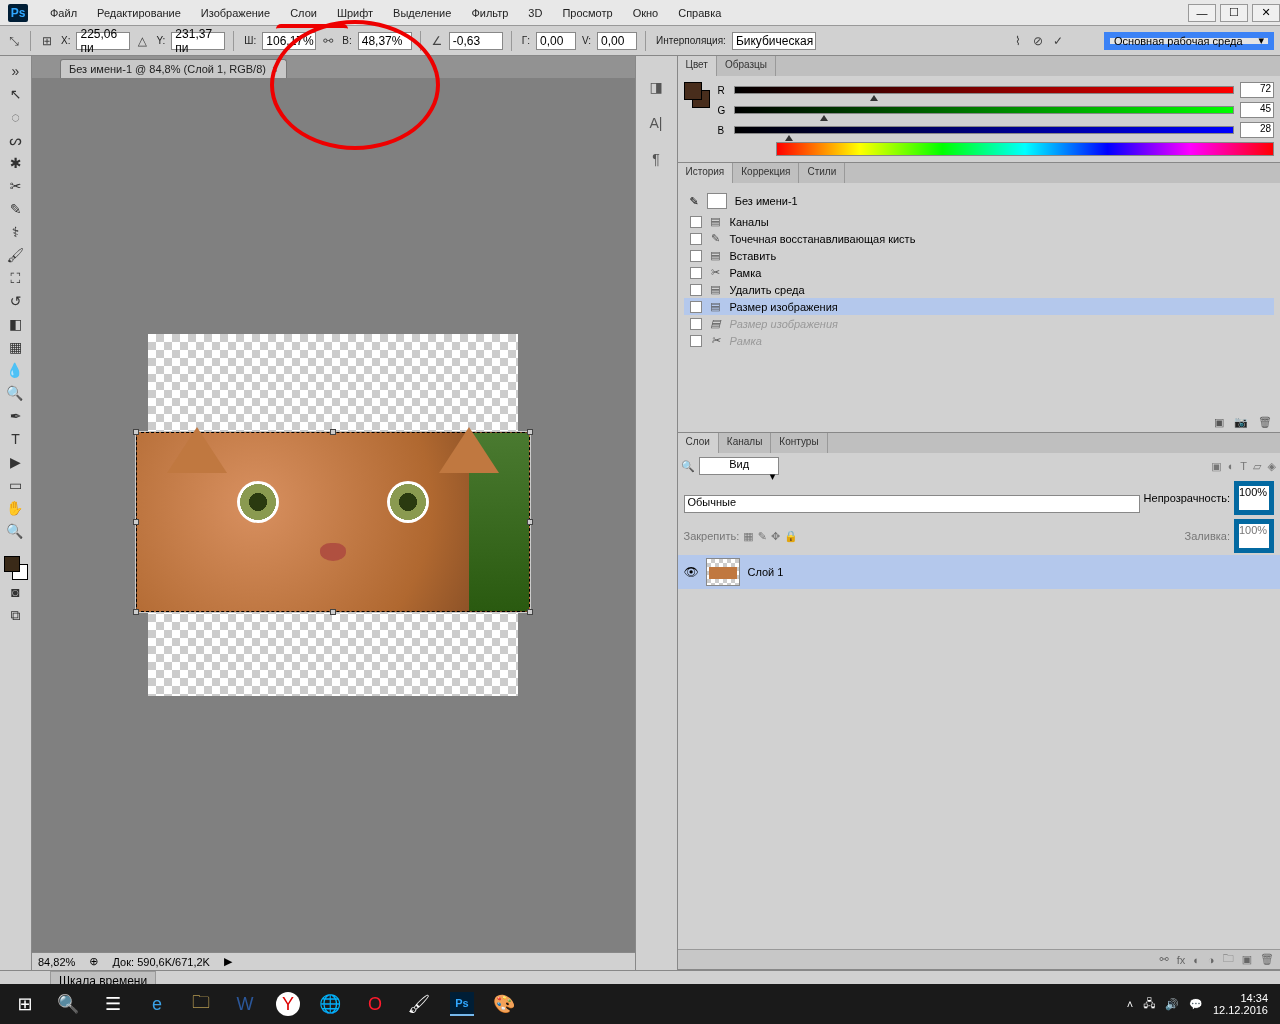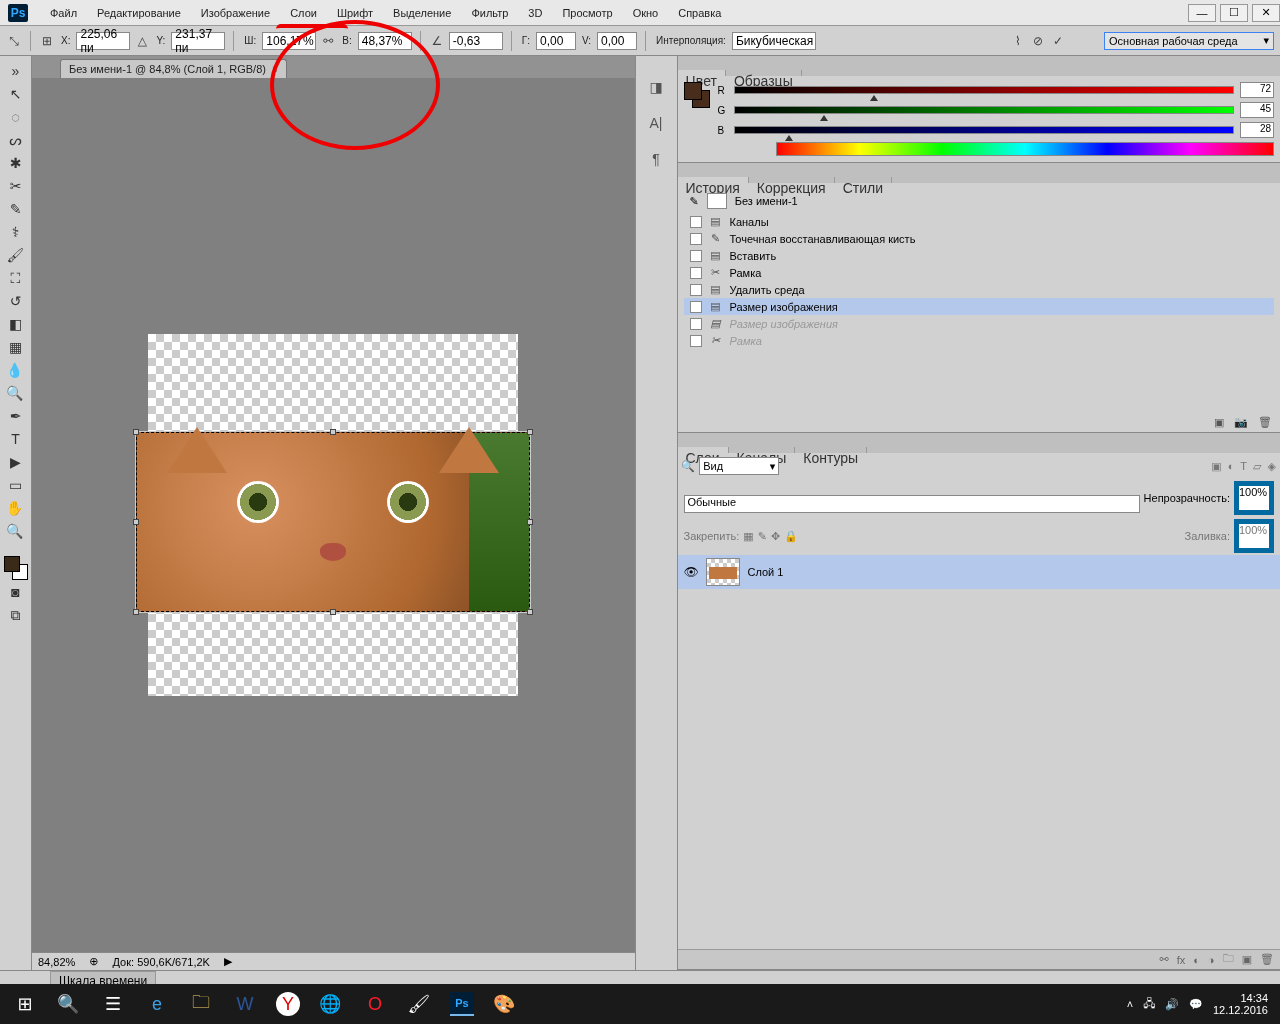--- a/index.html
+++ b/index.html
@@ -7,21 +7,21 @@
 .menubar { height:26px; background:#e8e8e8; display:flex; align-items:center; padding-left:8px; border-bottom:1px solid #999; }
 .ps-logo { width:20px; height:18px; background:#001e36; color:#31a8ff; font-weight:bold; font-size:12px; display:flex; align-items:center; justify-content:center; margin-right:12px; border-radius:2px; }
 .menu-item { padding:0 10px; color:#222; cursor:default; }
 .window-controls { margin-left:auto; display:flex; }
 .win-btn { width:28px; height:18px; border:1px solid #999; background:#f0f0f0; margin-left:4px; display:flex; align-items:center; justify-content:center; font-size:11px; }
 .optbar { height:30px; background:#d1d1d1; display:flex; align-items:center; padding:0 6px; border-bottom:1px solid #888; gap:4px; position:relative; }
 .opt-field { height:18px; background:#fff; border:1px solid #888; padding:0 3px; font-size:12px; display:inline-flex; align-items:center; width:54px; }
 .opt-label { font-size:10px; color:#222; margin:0 2px; }
 .opt-icon { width:16px; height:16px; display:flex; align-items:center; justify-content:center; color:#444; font-size:12px; }
 .sep { width:1px; height:20px; background:#999; margin:0 4px; }
-.workspace-dd { margin-left:auto; width:170px; height:18px; background:#e4e4e4; border:1px solid #3b82f6; font-size:10px; padding:0 4px; display:flex; align-items:center; }
+.workspace-dd { margin-left:auto; width:170px; height:18px; background:#e4e4e4; border:6px solid #3b82f6; font-size:10px; padding:0 4px; display:flex; align-items:center; }
 .main { display:flex; height:914px; }
 .toolbar { width:32px; background:#d1d1d1; display:flex; flex-direction:column; align-items:center; padding-top:4px; gap:1px; border-right:1px solid #888; }
 .tool { width:26px; height:22px; display:flex; align-items:center; justify-content:center; color:#333; font-size:14px; border:1px solid transparent; }
 .tiny-sep { height:8px; }
 .color-swatches { width:24px; height:24px; position:relative; margin-top:4px; }
 .swatch-fg { position:absolute; width:16px; height:16px; background:#3a2a18; border:1px solid #000; top:0; left:0; }
 .swatch-bg { position:absolute; width:16px; height:16px; background:#fff; border:1px solid #000; bottom:0; right:0; }
 .doc-area { flex:1; background:#808080; display:flex; flex-direction:column; position:relative; }
 .tab-strip { display:flex; background:#929292; height:22px; align-items:flex-end; padding-left:28px; }
 .doc-tab { background:#c8c8c8; border:1px solid #777; border-bottom:none; padding:3px 8px; font-size:10px; color:#222; display:flex; align-items:center; gap:6px; border-radius:3px 3px 0 0; }
@@ -38,21 +38,21 @@
 .cat .ear1 { left:30px; }
 .cat .ear2 { right:30px; }
 .greenbg { position:absolute; right:0; top:0; width:60px; height:100%; background:linear-gradient(#4a7a30,#2a5a10); }
 .handle { position:absolute; width:6px; height:6px; border:1px solid #444; background:#ccc; }
 .status-strip { height:18px; background:#d1d1d1; border-top:1px solid #888; display:flex; align-items:center; padding:0 6px; gap:14px; font-size:10px; }
 .panel-col { width:42px; background:#d1d1d1; border-left:1px solid #888; display:flex; flex-direction:column; align-items:center; padding-top:20px; gap:14px; }
 .panel-col .picon { width:22px; height:22px; display:flex; align-items:center; justify-content:center; color:#555; font-size:14px; }
 .panels { width:320px; background:#d1d1d1; display:flex; flex-direction:column; border-left:1px solid #888; }
 .panel { border-bottom:1px solid #888; }
 .panel-tabs { display:flex; background:#bfbfbf; height:20px; }
-.ptab { padding:3px 8px; font-size:14px; border-right:1px solid #999; color:#333;margin-top:14px; }
+.ptab { padding:3px 8px; font-size:10px; border-right:1px solid #999; color:#333; }
 .ptab.active { background:#d1d1d1; }
 .panel-body { background:#d1d1d1; padding:6px; }
 .color-panel { display:flex; gap:8px; }
 .color-thumbs { width:26px; height:26px; position:relative; }
 .cthumb-a { position:absolute; width:18px; height:18px; background:#482d1c; border:1px solid #000; top:0; left:0; }
 .cthumb-b { position:absolute; width:18px; height:18px; background:#482d1c; border:1px solid #000; bottom:0; right:0; }
 .sliders { flex:1; }
 .slider-row { display:flex; align-items:center; gap:6px; margin-bottom:4px; }
 .slider-row .ch { width:10px; font-size:10px; }
 .slider-track { flex:1; height:8px; border:1px solid #888; position:relative; }
@@ -64,21 +64,21 @@
 .spectrum { height:14px; background:linear-gradient(90deg,#f00,#ff0,#0f0,#0ff,#00f,#f0f,#f00); margin:4px 0 0 58px; border:1px solid #888; }
 .history-body { height:230px; overflow:auto; }
 .hist-head { display:flex; align-items:center; gap:8px; padding:4px 6px; }
 .hist-thumb { width:20px; height:16px; background:#fff; border:1px solid #888; }
 .hist-row { display:flex; align-items:center; padding:2px 6px; gap:6px; font-size:10px; }
 .hist-row.sel { background:#b4c8ec; }
 .hist-row.dim { color:#999; font-style:italic; }
 .hist-chk { width:12px; height:12px; border:1px solid #888; background:#fff; }
 .hist-icon { width:16px; font-size:11px; color:#555; text-align:center; }
 .layers-top { display:flex; gap:4px; padding:4px; align-items:center; }
-.search-kind { width:80px; height:18px; background:#fff; border:1px solid #888; font-size:10px; padding:0 3px; display:flex; align-items:center; }
+.search-kind { width:80px; height:18px; background:#fff; border:1px solid #888; font-size:10px; padding:0 3px; display:flex; align-items:center;flex-direction:column; }
 .layers-controls { display:flex; gap:4px; padding:2px 6px; align-items:center; font-size:10px; }
 .blend-dd { flex:1; height:18px; background:#fff; border:1px solid #888; padding:0 3px;margin-top:12px; }
 .pct-field { width:40px; height:34px; background:#fff; border:5px solid #0369a1; text-align:right; padding-right:2px; }
 .layers-lock-row { display:flex; gap:4px; padding:2px 6px; align-items:center; font-size:10px; color:#777; }
 .layer-row { display:flex; align-items:center; padding:3px 6px; gap:8px; background:#b4c8ec; }
 .eye { width:14px; font-size:12px; }
 .layer-thumb { width:34px; height:28px; background:#fff; border:1px solid #888; background-image:linear-gradient(45deg,#ccc 25%,transparent 25%),linear-gradient(-45deg,#ccc 25%,transparent 25%),linear-gradient(45deg,transparent 75%,#ccc 75%),linear-gradient(-45deg,transparent 75%,#ccc 75%);background-size:8px 8px;background-position:0 0,0 4px,4px -4px,-4px 0; position:relative; }
 .layer-thumb::after { content:''; position:absolute; left:2px; top:8px; right:2px; height:12px; background:#c07840; }
 .layer-bottom-icons { display:flex; justify-content:flex-end; gap:8px; padding:3px 6px; border-top:1px solid #999; height:20px; align-items:center; color:#666; font-size:11px; background:#c7c7c7; }
 .timeline-bar { height:20px; background:#d1d1d1; border-top:1px solid #888; display:flex; align-items:center; padding-left:50px; }

